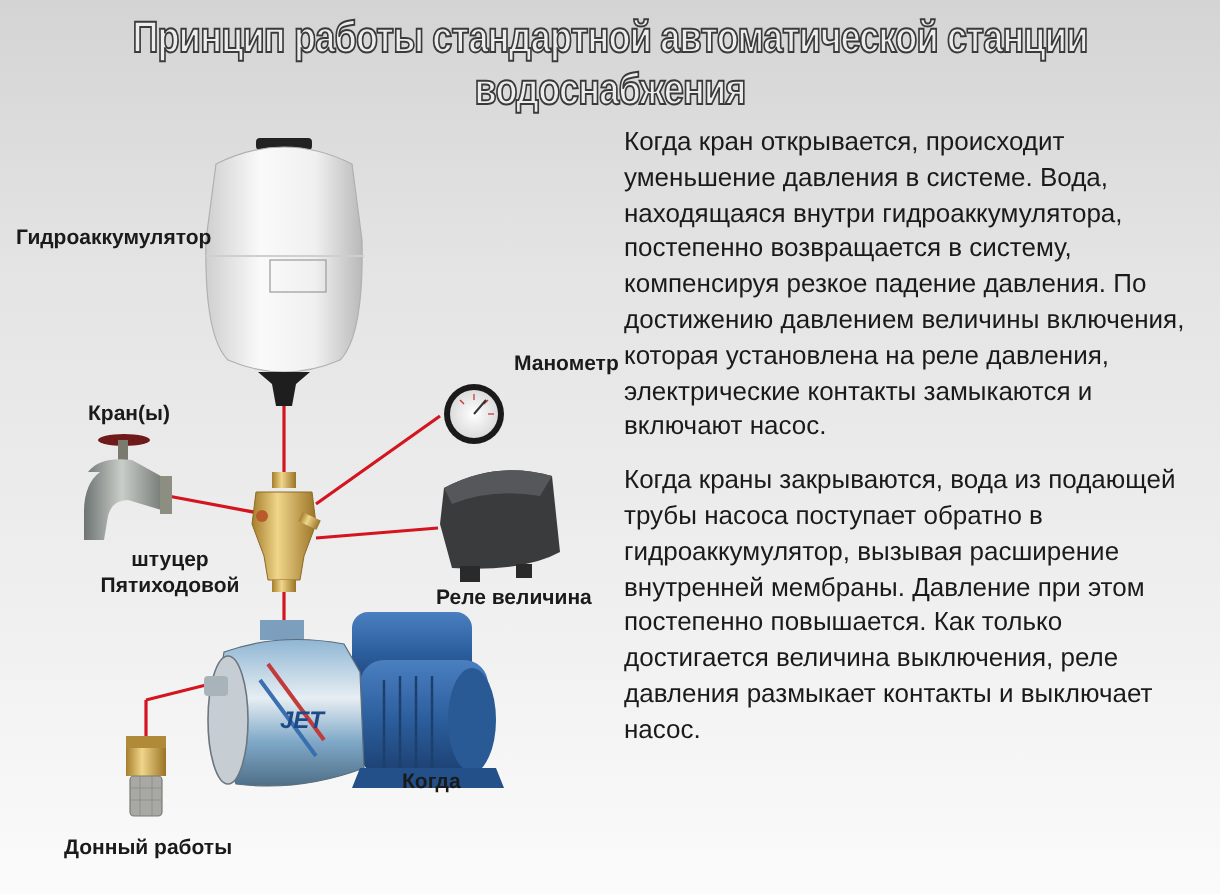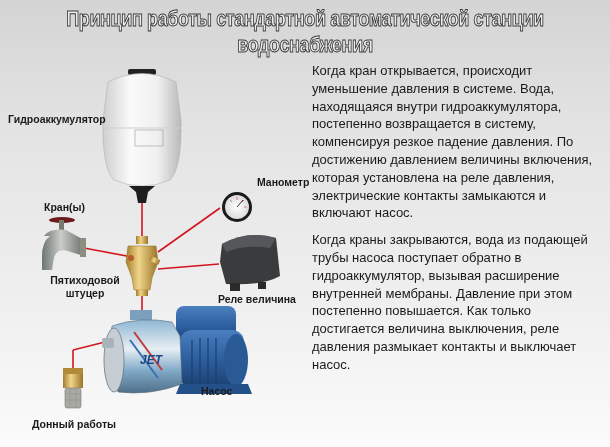--- a/index.html
+++ b/index.html
@@ -151,24 +151,24 @@
         <line x1="70" y1="388" x2="70" y2="408"></line>
           <line x1="76" y1="388" x2="76" y2="408"></line>
       </g>
     </g>
   </svg>
 
   <div class="label" style="left:8px; top:113px;">Гидроаккумулятор</div>
   <div class="label" style="left:8px; top:201px;padding-left:36px;">Кран(ы)</div>
   <div class="label" style="left:224px; top:176px;padding-left:33px;">Манометр</div>
   <div class="label center" style="left:42px; top:274px; width:86px;">
+    <div>штуцер</div>
     <div>Пятиходовой</div>
-    <div>штуцер</div>
   </div>
   <div class="label" style="left:218px; top:293px;">Реле величина</div>
-  <div class="label" style="left:201px; top:385px;">Насос</div>
+  <div class="label" style="left:201px; top:385px;">Когда</div>
   <div class="label" style="left:32px; top:418px;">Донный работы</div>
 </div>
 
 <div class="text">
   <p>Когда кран открывается, происходит уменьшение давления в системе. Вода, находящаяся внутри гидроаккумулятора, постепенно возвращается в систему, компенсируя резкое падение давления. По достижению давлением величины включения, которая установлена на реле давления, электрические контакты замыкаются и включают насос.</p>
   <p>Когда краны закрываются, вода из подающей трубы насоса поступает обратно в гидроаккумулятор, вызывая расширение внутренней мембраны. Давление при этом постепенно повышается. Как только достигается величина выключения, реле давления размыкает контакты и выключает насос.</p>
 </div>
 
 </body></html>

